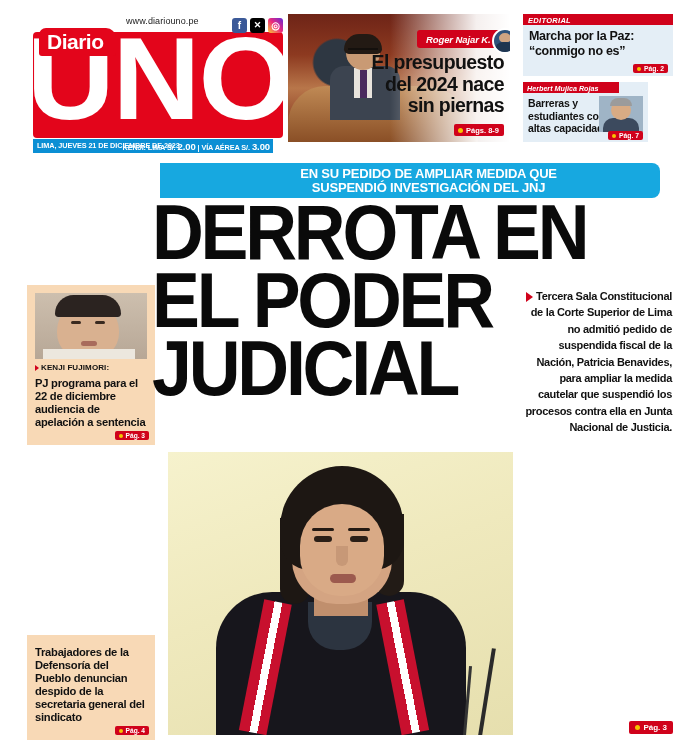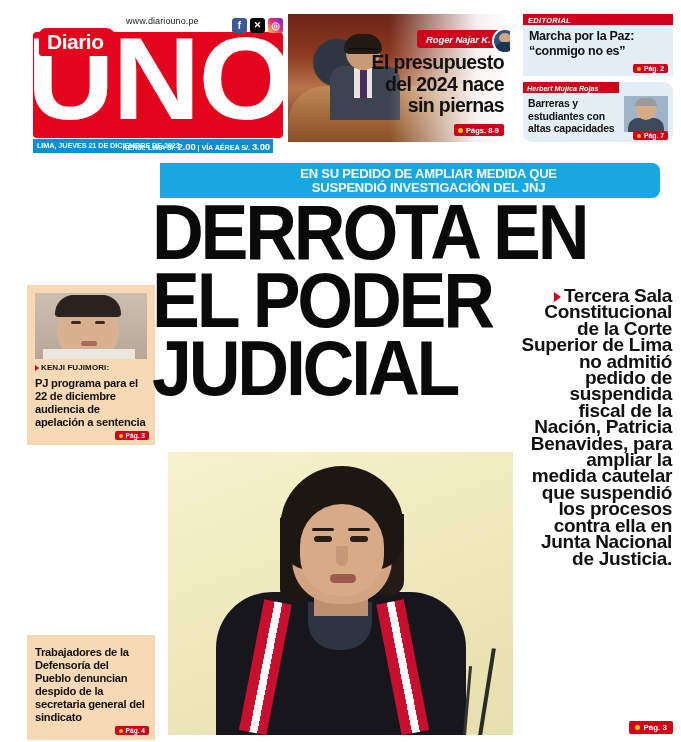--- a/index.html
+++ b/index.html
@@ -92,21 +92,21 @@
   .ed-bar{position:absolute;left:0;top:0;width:150px;height:11px;background:#d0021b;}
   .ed-bar span{position:absolute;left:5px;top:1.5px;color:#fff;font-size:7.5px;
     font-weight:bold;font-style:italic;letter-spacing:0.3px;}
   .ed-title{position:absolute;left:6px;top:15px;width:140px;font-weight:bold;
     font-size:12.5px;line-height:14.5px;color:#111;letter-spacing:-0.3px;}
   .ed-pag{position:absolute;right:5px;bottom:3px;background:#d0021b;color:#fff;
     font-size:6.8px;font-weight:bold;padding:1px 4px;border-radius:2px;
     display:flex;align-items:center;gap:2.5px;}
   .dot-s{width:4px;height:4px;border-radius:50%;background:#f5c400;display:inline-block;flex:none;}
 
-  .col-box{position:absolute;left:0;top:68px;width:150px;height:60px;background:#e4eef6;border-radius:9px;}
+  .col-box{position:absolute;left:0;top:68px;width:125px;height:60px;background:#e4eef6;}
   .col-bar{position:absolute;left:0;top:0;width:96px;height:11px;background:#d0021b;}
   .col-bar span{position:absolute;left:4px;top:1.5px;color:#fff;font-size:7.2px;
     font-weight:bold;font-style:italic;white-space:nowrap;}
   .col-title{position:absolute;left:5px;top:15px;width:92px;font-weight:bold;
     font-size:10.5px;line-height:12.5px;color:#111;letter-spacing:-0.2px;}
   .col-ph{position:absolute;right:5px;top:14px;width:44px;height:36px;overflow:hidden;
     background:#9fb4c6;}
   .col-ph .f{position:absolute;left:12px;top:4px;width:20px;height:20px;border-radius:50%;
     background:#d8ab84;}
   .col-ph .h{position:absolute;left:11px;top:2px;width:22px;height:8px;
@@ -169,21 +169,21 @@
     background:#17a8e0;border-radius:0 8px 8px 0;}
   .kicker div{position:absolute;left:0;right:0;top:4px;text-align:center;color:#fff;
     font-weight:bold;font-size:13px;line-height:14px;letter-spacing:-0.2px;padding-left:37px;}
 
   .bighead{position:absolute;left:152px;top:198px;width:510px;}
   .bighead .ln{font-weight:bold;color:#0a0a0a;font-size:78px;line-height:68px;
     letter-spacing:-3.5px;transform:scaleX(0.92);transform-origin:left center;
     white-space:nowrap;}
 
   .lede{position:absolute;left:520px;top:288px;width:152px;text-align:right;
-    font-weight:bold;font-size:19px;line-height:16.4px;color:#111;letter-spacing:-0.3px;}
+    font-weight:bold;font-size:11px;line-height:16.4px;color:#111;letter-spacing:-0.3px;}
   .lede .tri-r{display:inline-block;width:0;height:0;border-left:7px solid #d0021b;
     border-top:5px solid transparent;border-bottom:5px solid transparent;
     vertical-align:middle;margin-right:3px;}
 
   .mainphoto{position:absolute;left:168px;top:452px;width:345px;height:283px;
     overflow:hidden;background:#f2eec8;}
   .mp-bg{position:absolute;inset:0;background:linear-gradient(160deg,#f6f2cd 0%,#efe9bd 45%,#e6dfae 100%);}
   .mp-body{position:absolute;left:48px;top:140px;width:250px;height:150px;
     background:#17161c;border-radius:56px 56px 0 0;}
   .mp-neck{position:absolute;left:146px;top:118px;width:54px;height:46px;background:#c08f6d;}

